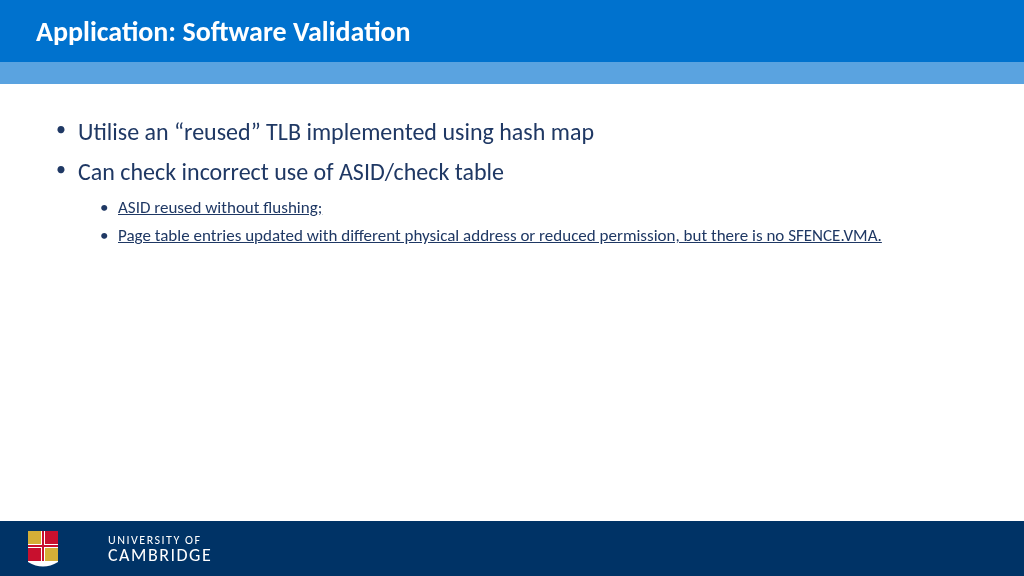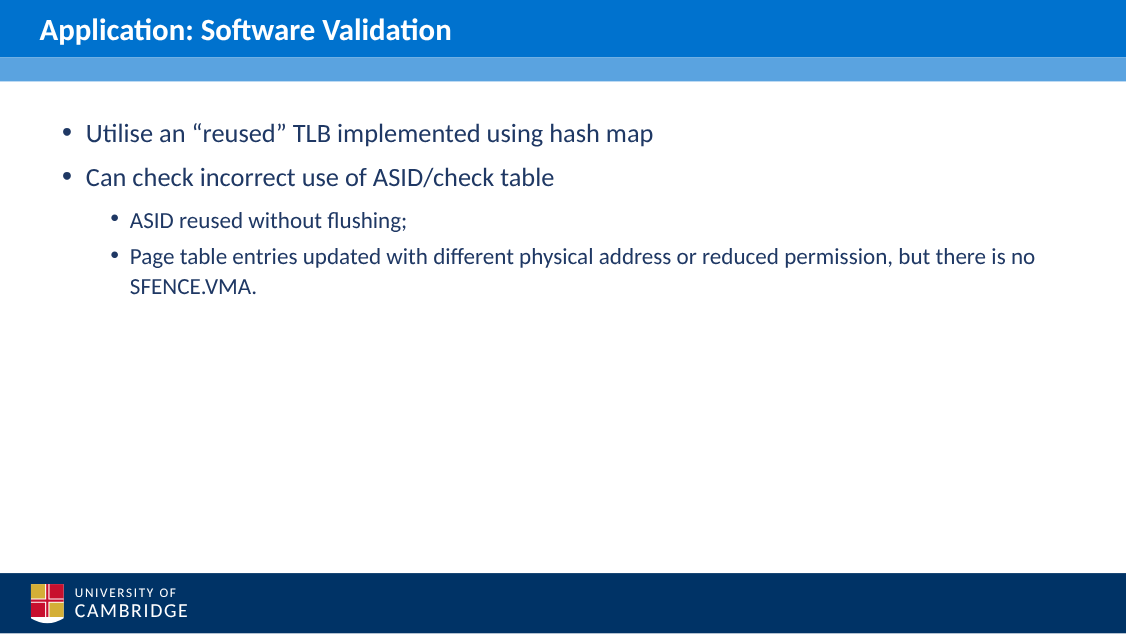--- a/index.html
+++ b/index.html
@@ -10,21 +10,21 @@
     body {
       width: 1024px;
       height: 576px;
       font-family: Calibri, Arial, sans-serif;
       background: #ffffff;
       overflow: hidden;
       position: relative;
     }
     .header-bar {
       background: #0072ce;
-      height: 52px;
+      height: 62px;
       display: flex;
       align-items: center;
       padding-left: 36px;
     }
     .header-title {
       color: #ffffff;
       font-size: 28px;
       font-weight: bold;
     }
     .sub-bar {
@@ -55,45 +55,47 @@
     }
     .bullet-l1.tight::before {
       left: -6px;
     }
     .sub-list {
       margin-left: 44px;
       margin-top: 4px;
       margin-bottom: 8px;
     }
     .bullet-l2 {
-      font-size: 21px;
+      font-size: 17px;
       line-height: 1.3;
       margin-bottom: 6px;
       position: relative;
       padding-left: 18px;
       color: #1f3864;
+      text-decoration: underline;
     }
     .bullet-l2::before {
       content: "•";
       position: absolute;
       left: 0;
       top: 0;
       color: #1f3864;
       font-size: 17px;
     }
     .footer {
       position: absolute;
       bottom: 0;
       left: 0;
       right: 0;
       height: 55px;
       background: #003366;
       display: flex;
       align-items: center;
       padding-left: 28px;
+      gap: 40px;
     }
     .crest {
       width: 30px;
       height: 36px;
       margin-right: 10px;
       flex-shrink: 0;
     }
     .uni-text {
       color: #ffffff;
       line-height: 1.0;

